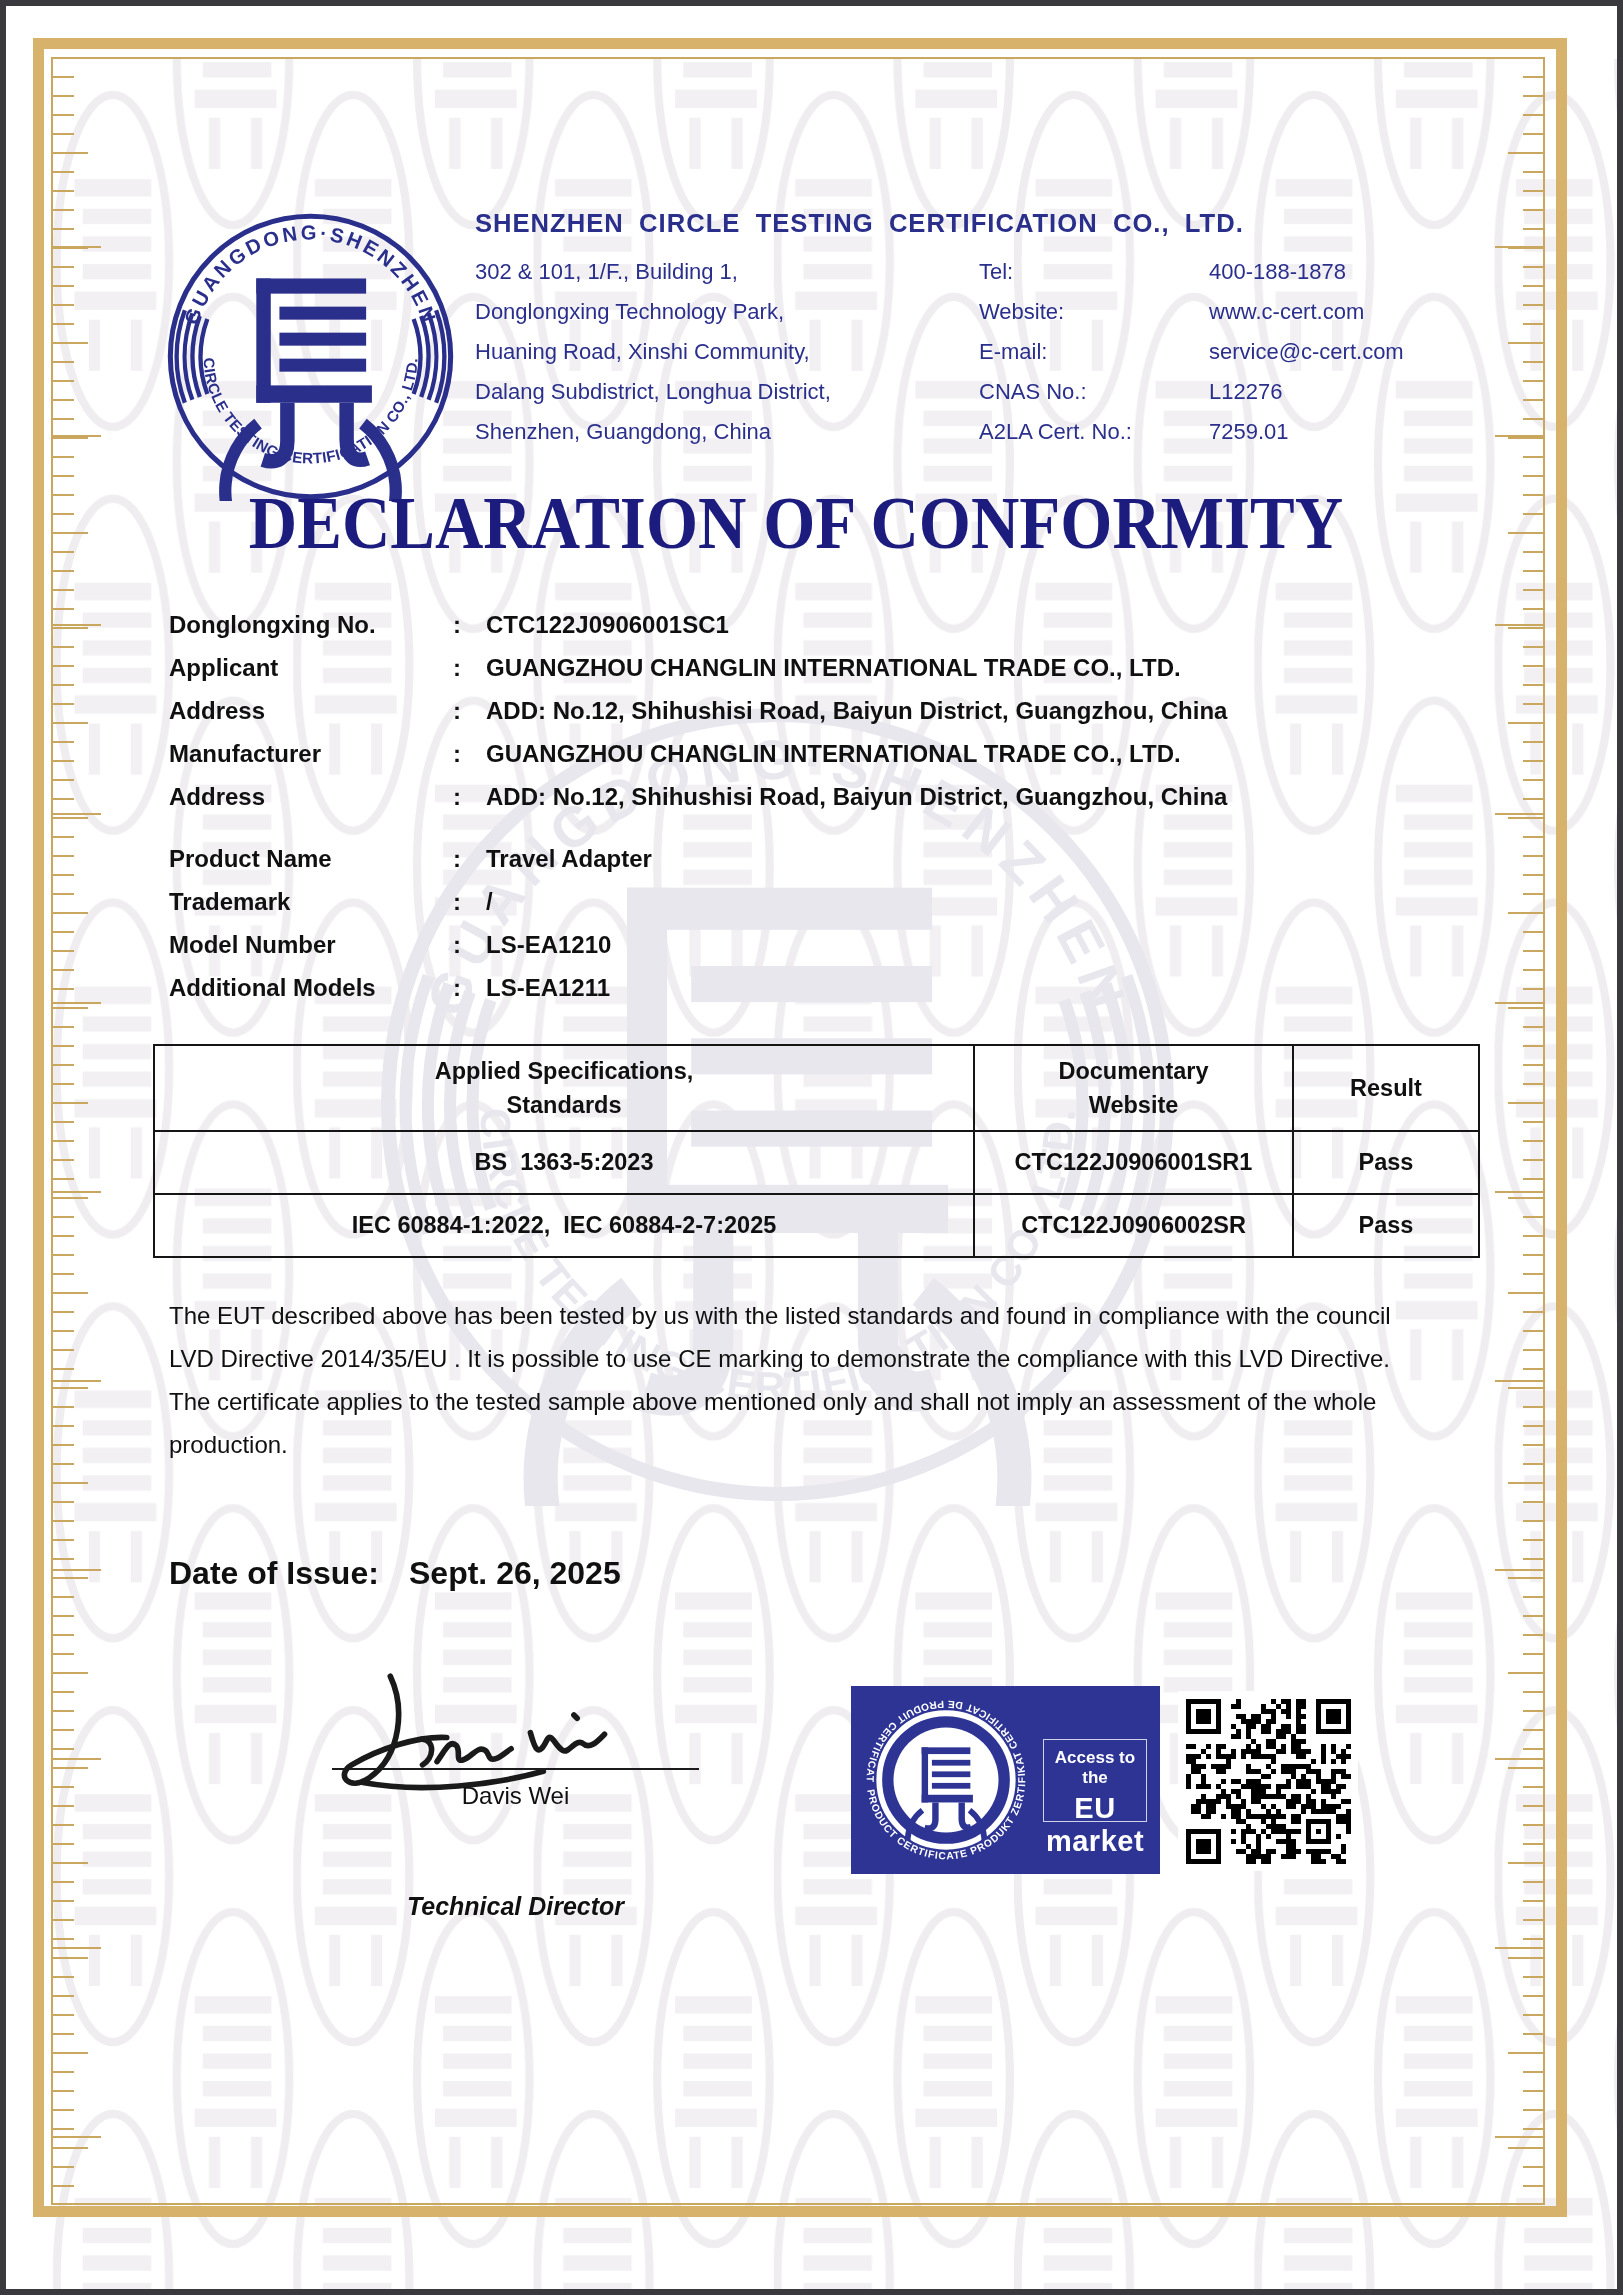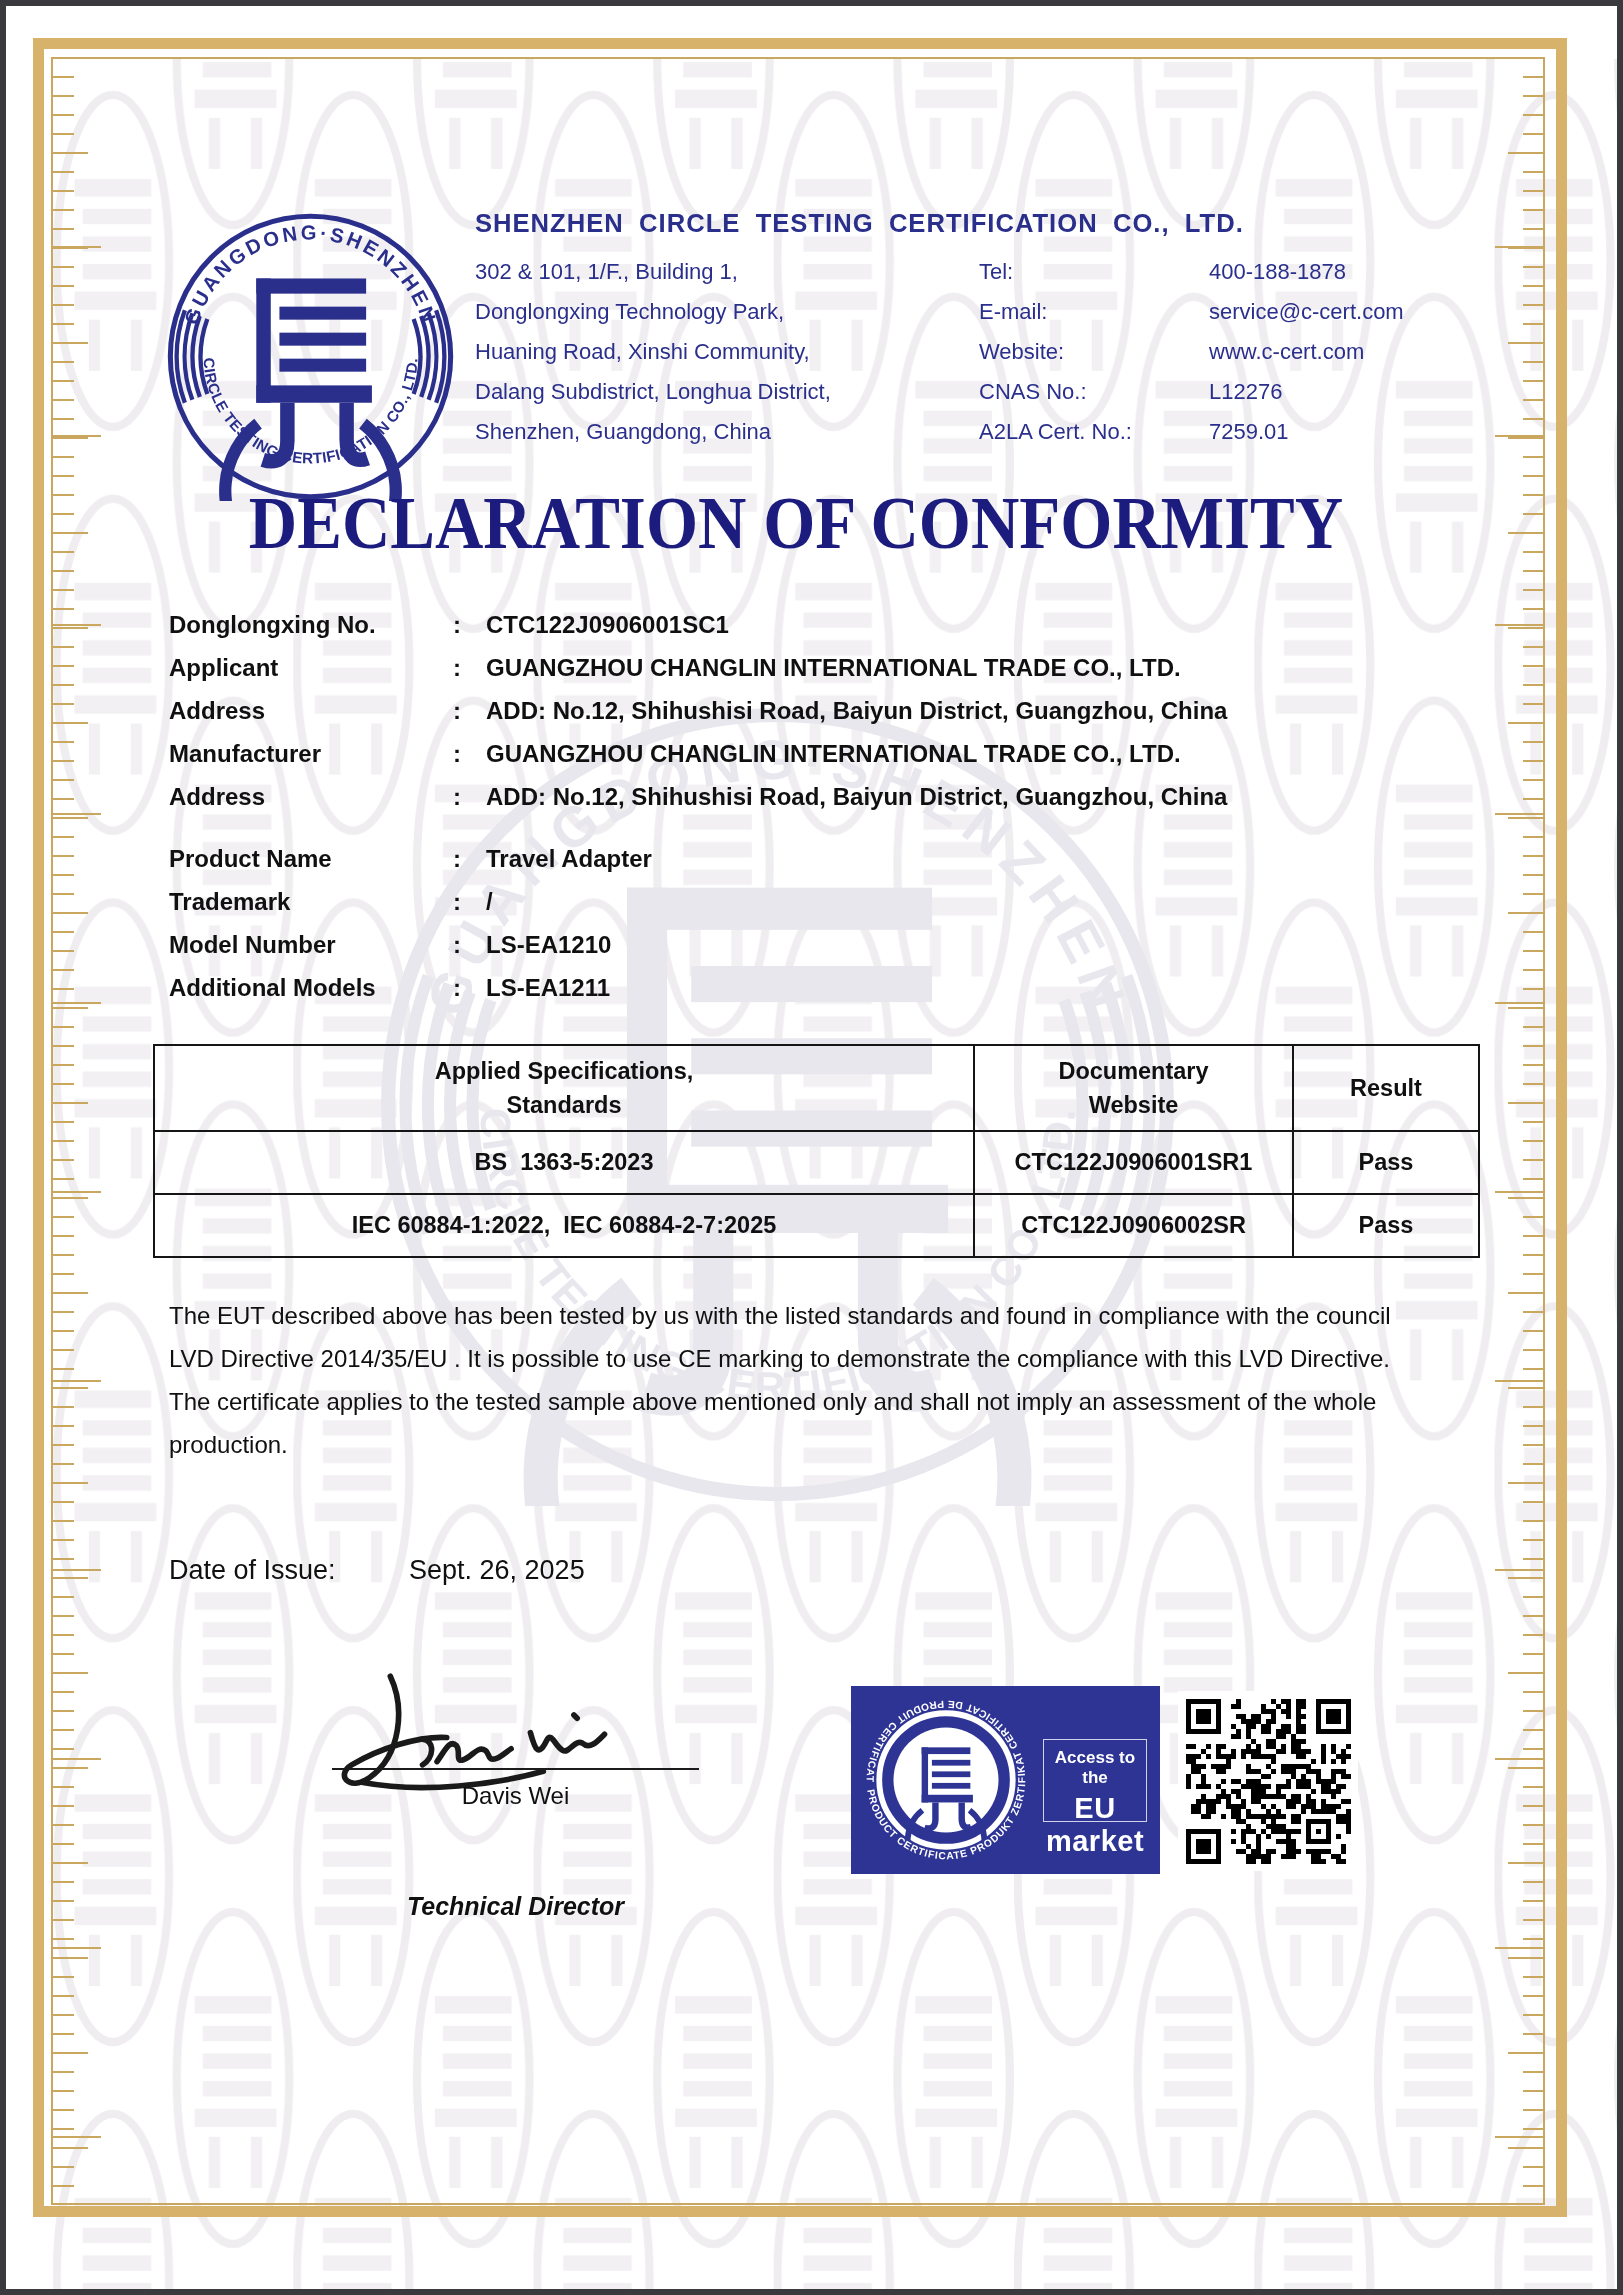--- a/index.html
+++ b/index.html
@@ -53,21 +53,21 @@
   
   table.stable{position:absolute;left:153px;top:1044px;border-collapse:collapse;table-layout:fixed;z-index:2;background:transparent;}
   table.stable td{border:2px solid #151515;text-align:center;vertical-align:middle;font-size:23.5px;font-weight:bold;color:var(--ink);white-space:pre-wrap;padding:0;}
   .c1{width:818px;} .c2{width:317px;border-radius:15px;} .c3{width:184px;}
   tr.hdr td{height:84px;line-height:1.45;}
   tr.brow td{height:61px;}
   
   .statement{position:absolute;left:169px;top:1294px;width:1242px;font-size:24px;line-height:43px;color:var(--ink);z-index:2;}
   .statement p{margin:0;}
   
-  .issue{position:absolute;left:169px;top:1555px;font-size:27px;font-weight:normal;color:var(--ink);z-index:2;}
+  .issue{position:absolute;left:169px;top:1555px;font-size:32px;font-weight:bold;color:var(--ink);z-index:2;}
   .issue .ival{position:absolute;left:240px;white-space:nowrap;}
   
   .sig-script{position:absolute;left:327px;top:1665px;width:307px;height:153px;z-index:2;}
   .sig-line{position:absolute;left:332px;top:1768px;width:367px;height:2px;background:#1b1b1b;z-index:2;}
   .sig-name{position:absolute;left:332px;top:1782px;width:367px;text-align:center;font-size:24px;color:var(--ink);z-index:2;}
   .sig-role{position:absolute;left:332px;top:1892px;width:367px;text-align:center;font-size:25px;font-weight:bold;font-style:italic;color:var(--ink);z-index:2;}
   
   .badge{position:absolute;left:851px;top:1686px;width:309px;height:188px;background:var(--badge);z-index:2;}
   .badge-seal{position:absolute;left:6.1px;top:5.1px;width:178px;height:178px;}
   .access-box{position:absolute;left:192px;top:53px;width:102px;height:81px;border:1.5px solid rgba(255,255,255,.78);color:#fff;text-align:center;}
@@ -161,22 +161,22 @@
   <div class="company-name" data-interactable="false">SHENZHEN CIRCLE TESTING CERTIFICATION CO., LTD.</div>
   <div class="addr" data-interactable="false">
     <div data-interactable="false">302 &amp; 101, 1/F., Building 1,</div>
     <div data-interactable="false">Donglongxing Technology Park,</div>
     <div data-interactable="false">Huaning Road, Xinshi Community,</div>
     <div data-interactable="false">Dalang Subdistrict, Longhua District,</div>
     <div data-interactable="false">Shenzhen, Guangdong, China</div>
   </div>
   <div class="contacts" data-interactable="false">
     <div class="crow" data-interactable="false"><span class="clabel" data-interactable="false">Tel:</span><span data-interactable="false">400-188-1878</span></div>
+    <div class="crow" data-interactable="false"><span class="clabel" data-interactable="false">Website:</span><span data-interactable="false">www.c-cert.com</span></div>
     <div class="crow" data-interactable="false"><span class="clabel" data-interactable="false">E-mail:</span><span data-interactable="false">service@c-cert.com</span></div>
-    <div class="crow" data-interactable="false"><span class="clabel" data-interactable="false">Website:</span><span data-interactable="false">www.c-cert.com</span></div>
     <div class="crow" data-interactable="false"><span class="clabel" data-interactable="false">CNAS No.:</span><span data-interactable="false">L12276</span></div>
     <div class="crow" data-interactable="false"><span class="clabel" data-interactable="false">A2LA Cert. No.:</span><span data-interactable="false">7259.01</span></div>
   </div>
 
   <div class="doc-title" data-interactable="false">DECLARATION OF CONFORMITY</div>
 
   <div class="details" data-interactable="false">
     <div class="drow" data-interactable="false">
         <span class="dlabel" data-interactable="false">Donglongxing No.</span>
         <span class="dcolon" data-interactable="false">:</span>

